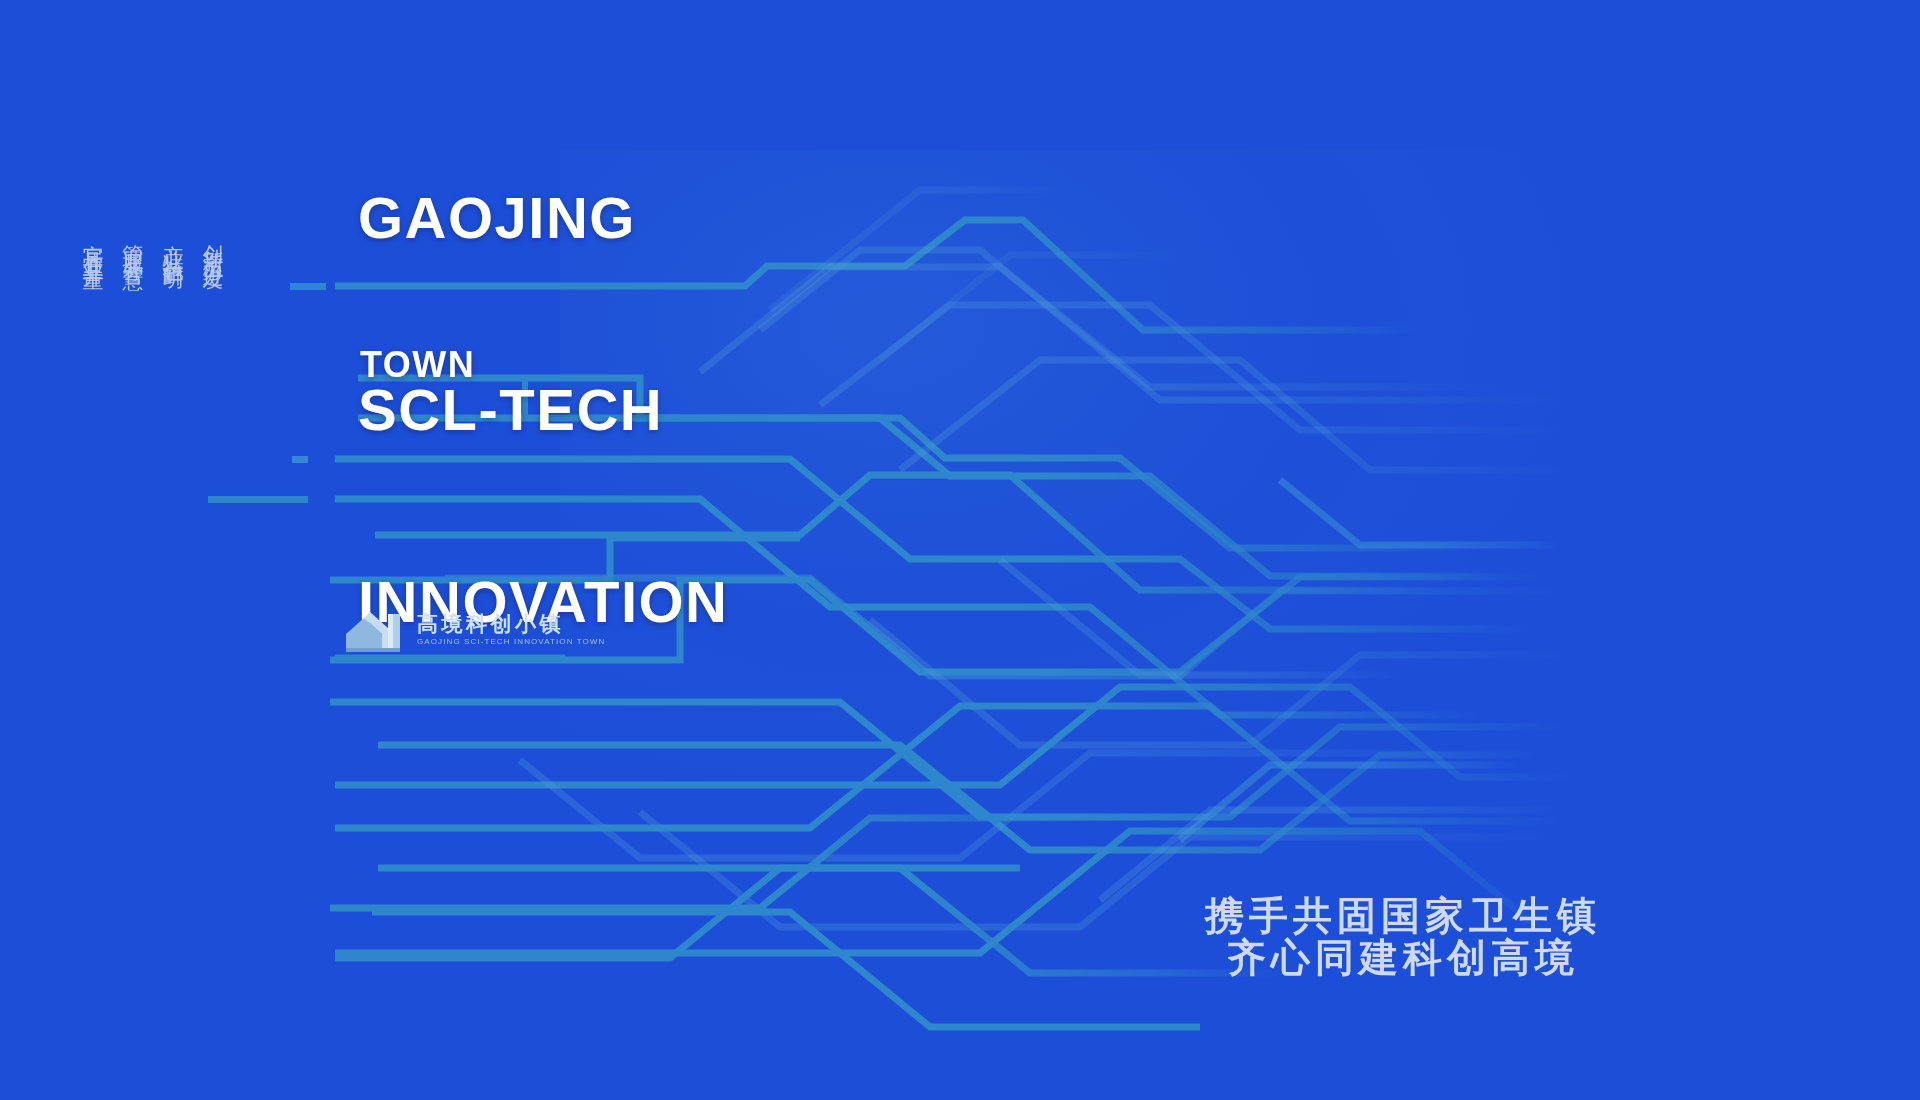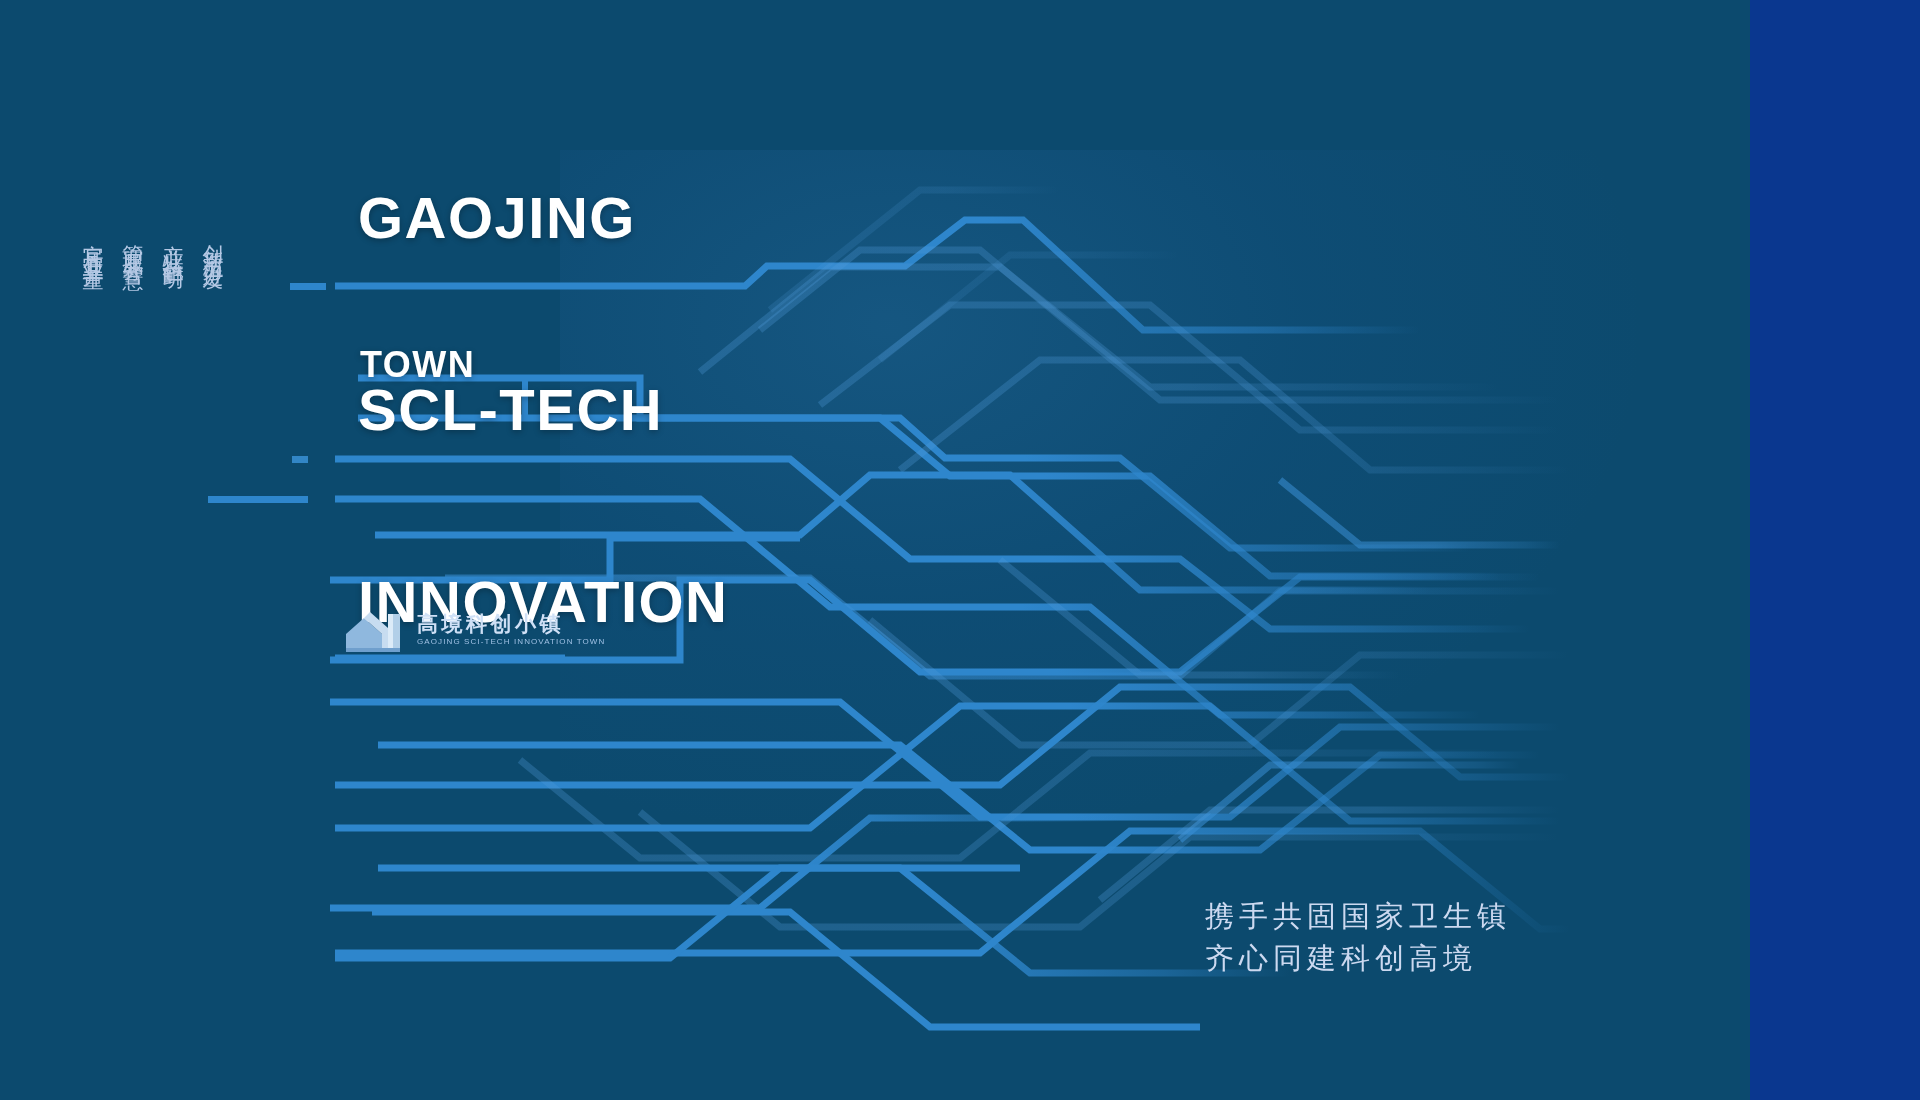--- a/index.html
+++ b/index.html
@@ -3,22 +3,22 @@
 <meta charset="utf-8">
 <style>
   html,body{margin:0;padding:0;}
   body{
     width:1920px;height:1100px;overflow:hidden;
     background:#0a378f;
     font-family:"Liberation Sans","DejaVu Sans",sans-serif;
     position:relative;
   }
   #poster{
-    position:absolute;inset:0;width:1750px;height:1100px;
-    background:#0c4a6e;
+    position:absolute;inset:0;width:1920px;height:1100px;
+    background:#1d4ed8;
     overflow:hidden;
   }
   
   .glow{
     position:absolute;left:560px;top:150px;width:1100px;height:700px;
     background:radial-gradient(ellipse at 30% 25%, rgba(70,150,225,0.16) 0%, rgba(40,110,200,0.07) 38%, rgba(10,55,143,0) 70%);
     pointer-events:none;
   }
   .circuit{position:absolute;left:0;top:0;width:1920px;height:1100px;}
 
@@ -52,24 +52,25 @@
     letter-spacing:5px;
     line-height:30px;
     font-weight:500;
     opacity:.92;
   }
 
   
   .bslogan{
     position:absolute;left:1205px;top:895px;
     color:#ccd9f0;
-    font-size:29px;
+    font-size:39px;
     line-height:42px;
     letter-spacing:5px;
-    font-weight:400;
+    font-weight:700;
+    text-align:center;
   }
   .bslogan div{white-space:nowrap;}
 
   
   .logo{
     position:absolute;left:344px;top:608px;
     display:flex;align-items:center;gap:11px;
   }
   .logo-mark{width:62px;height:44px;position:relative;}
   .logo-text{display:flex;flex-direction:column;gap:2px;}

